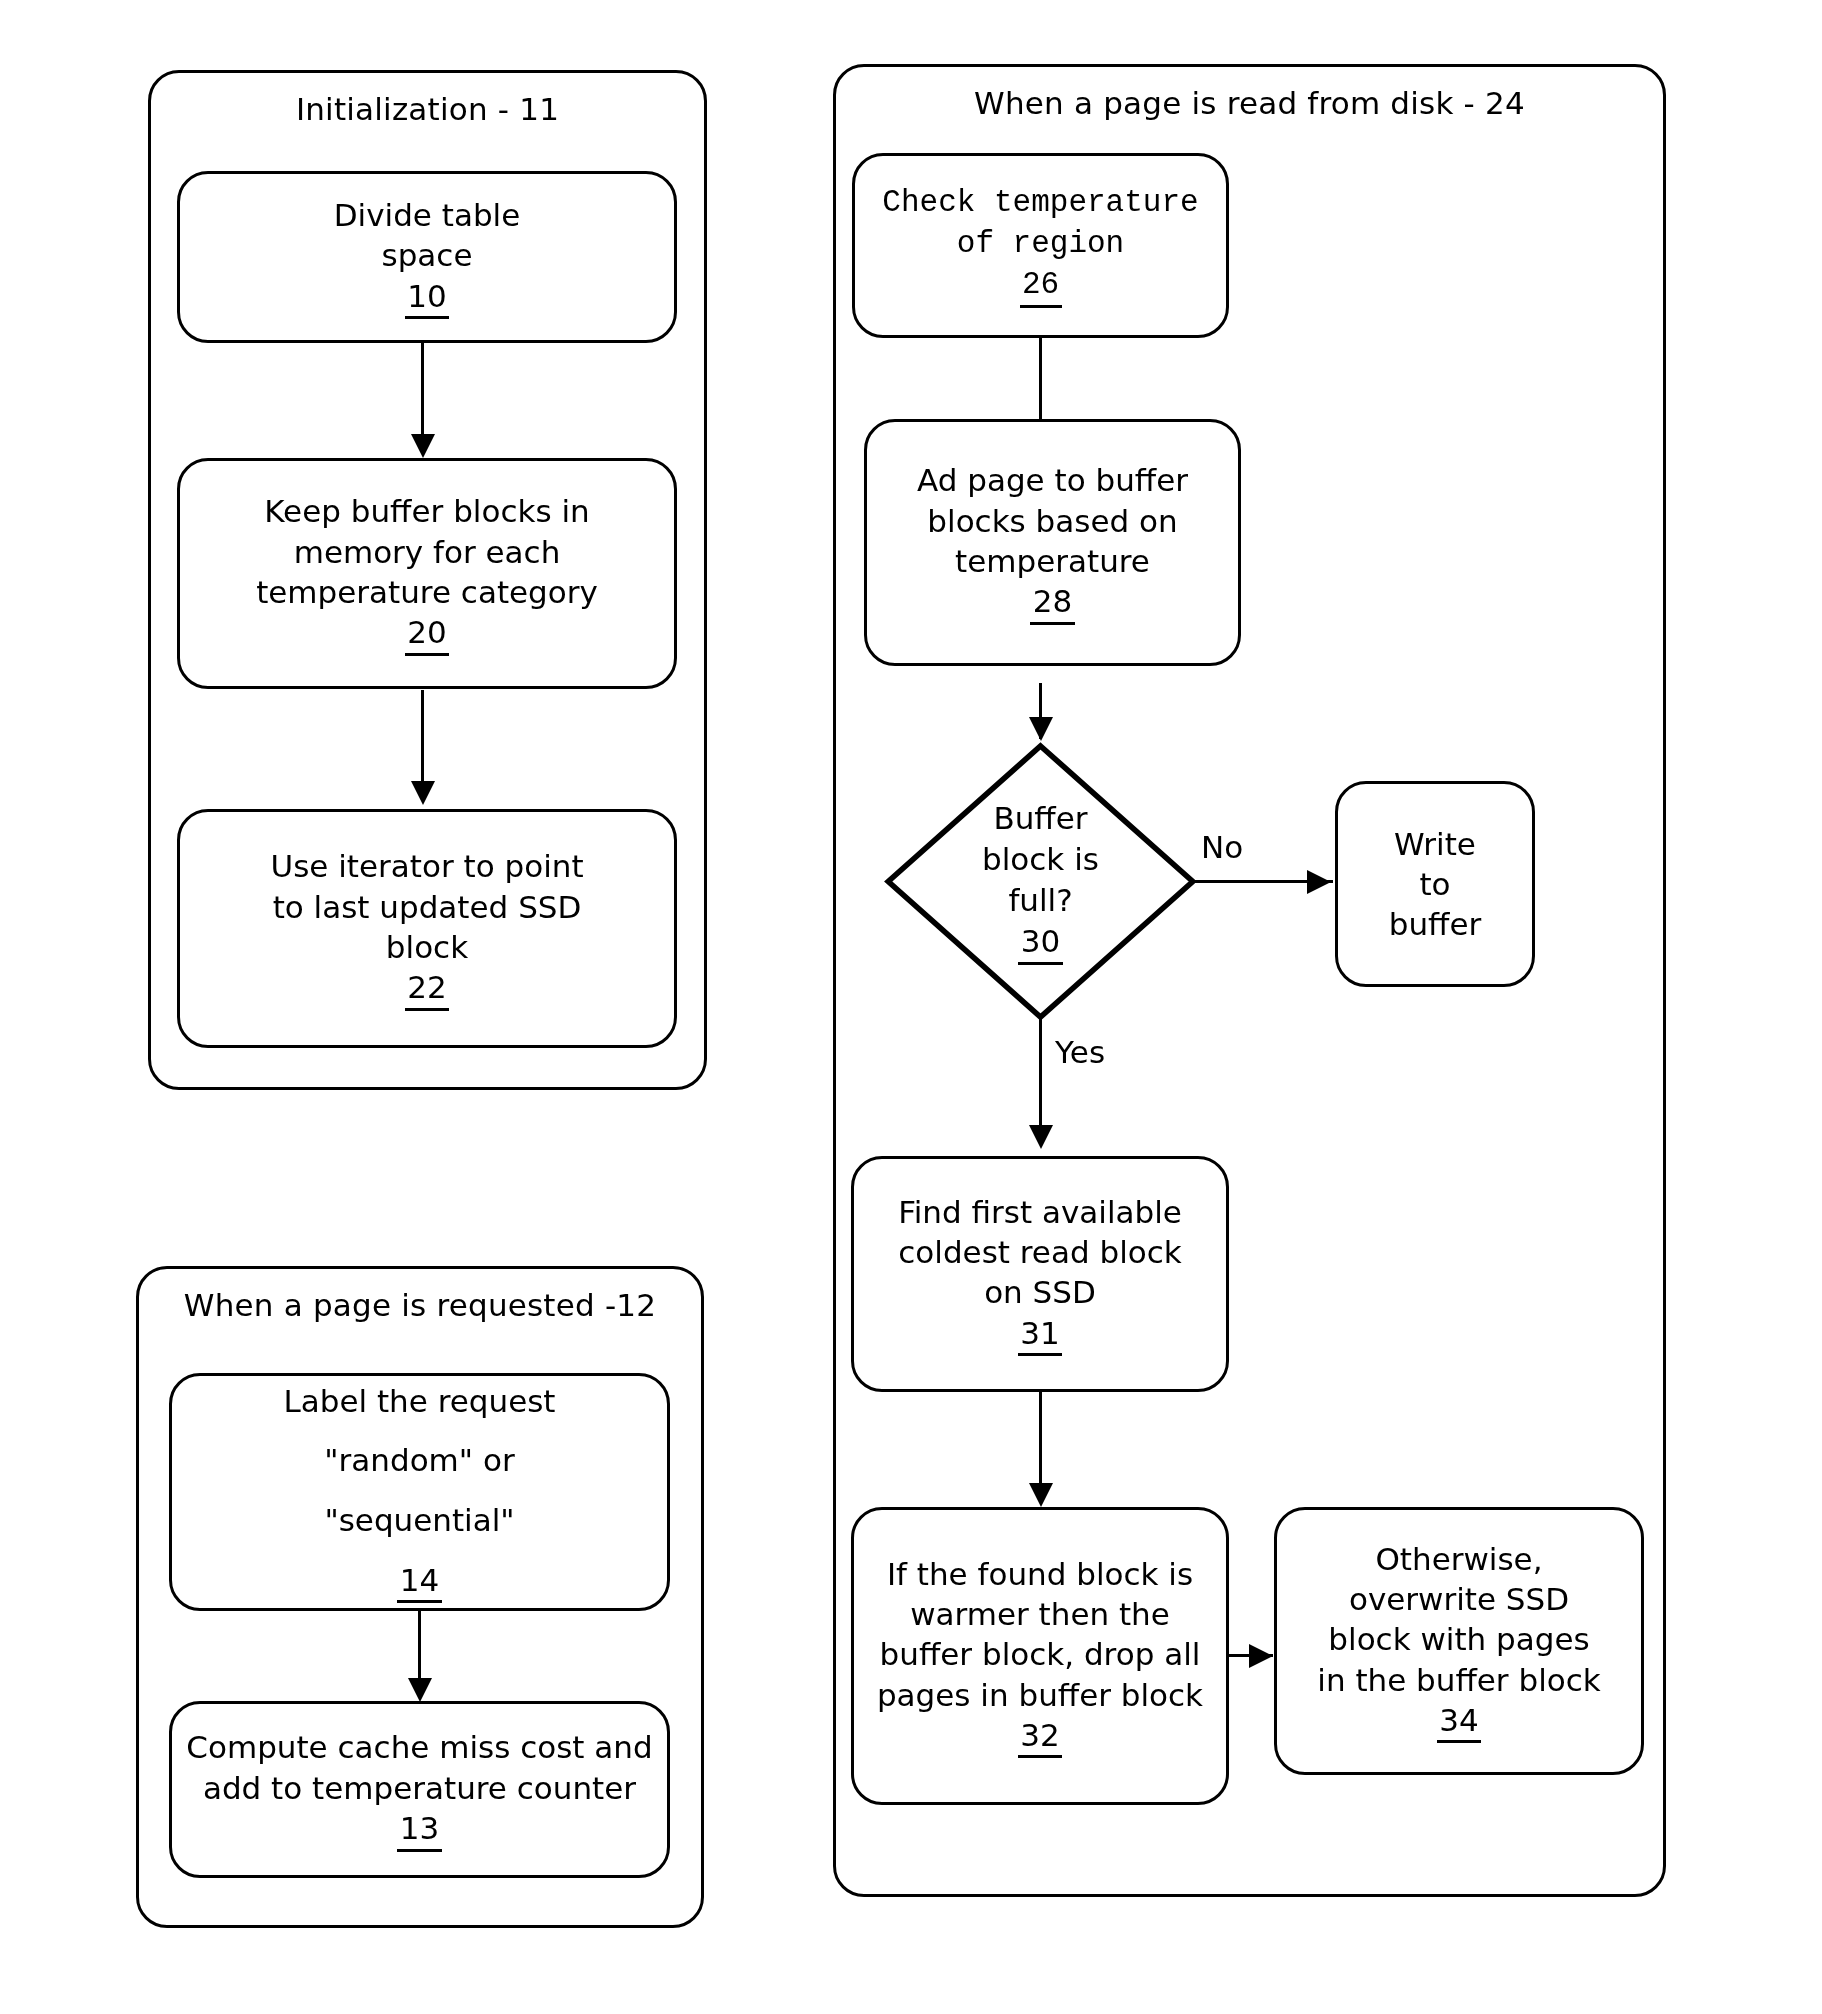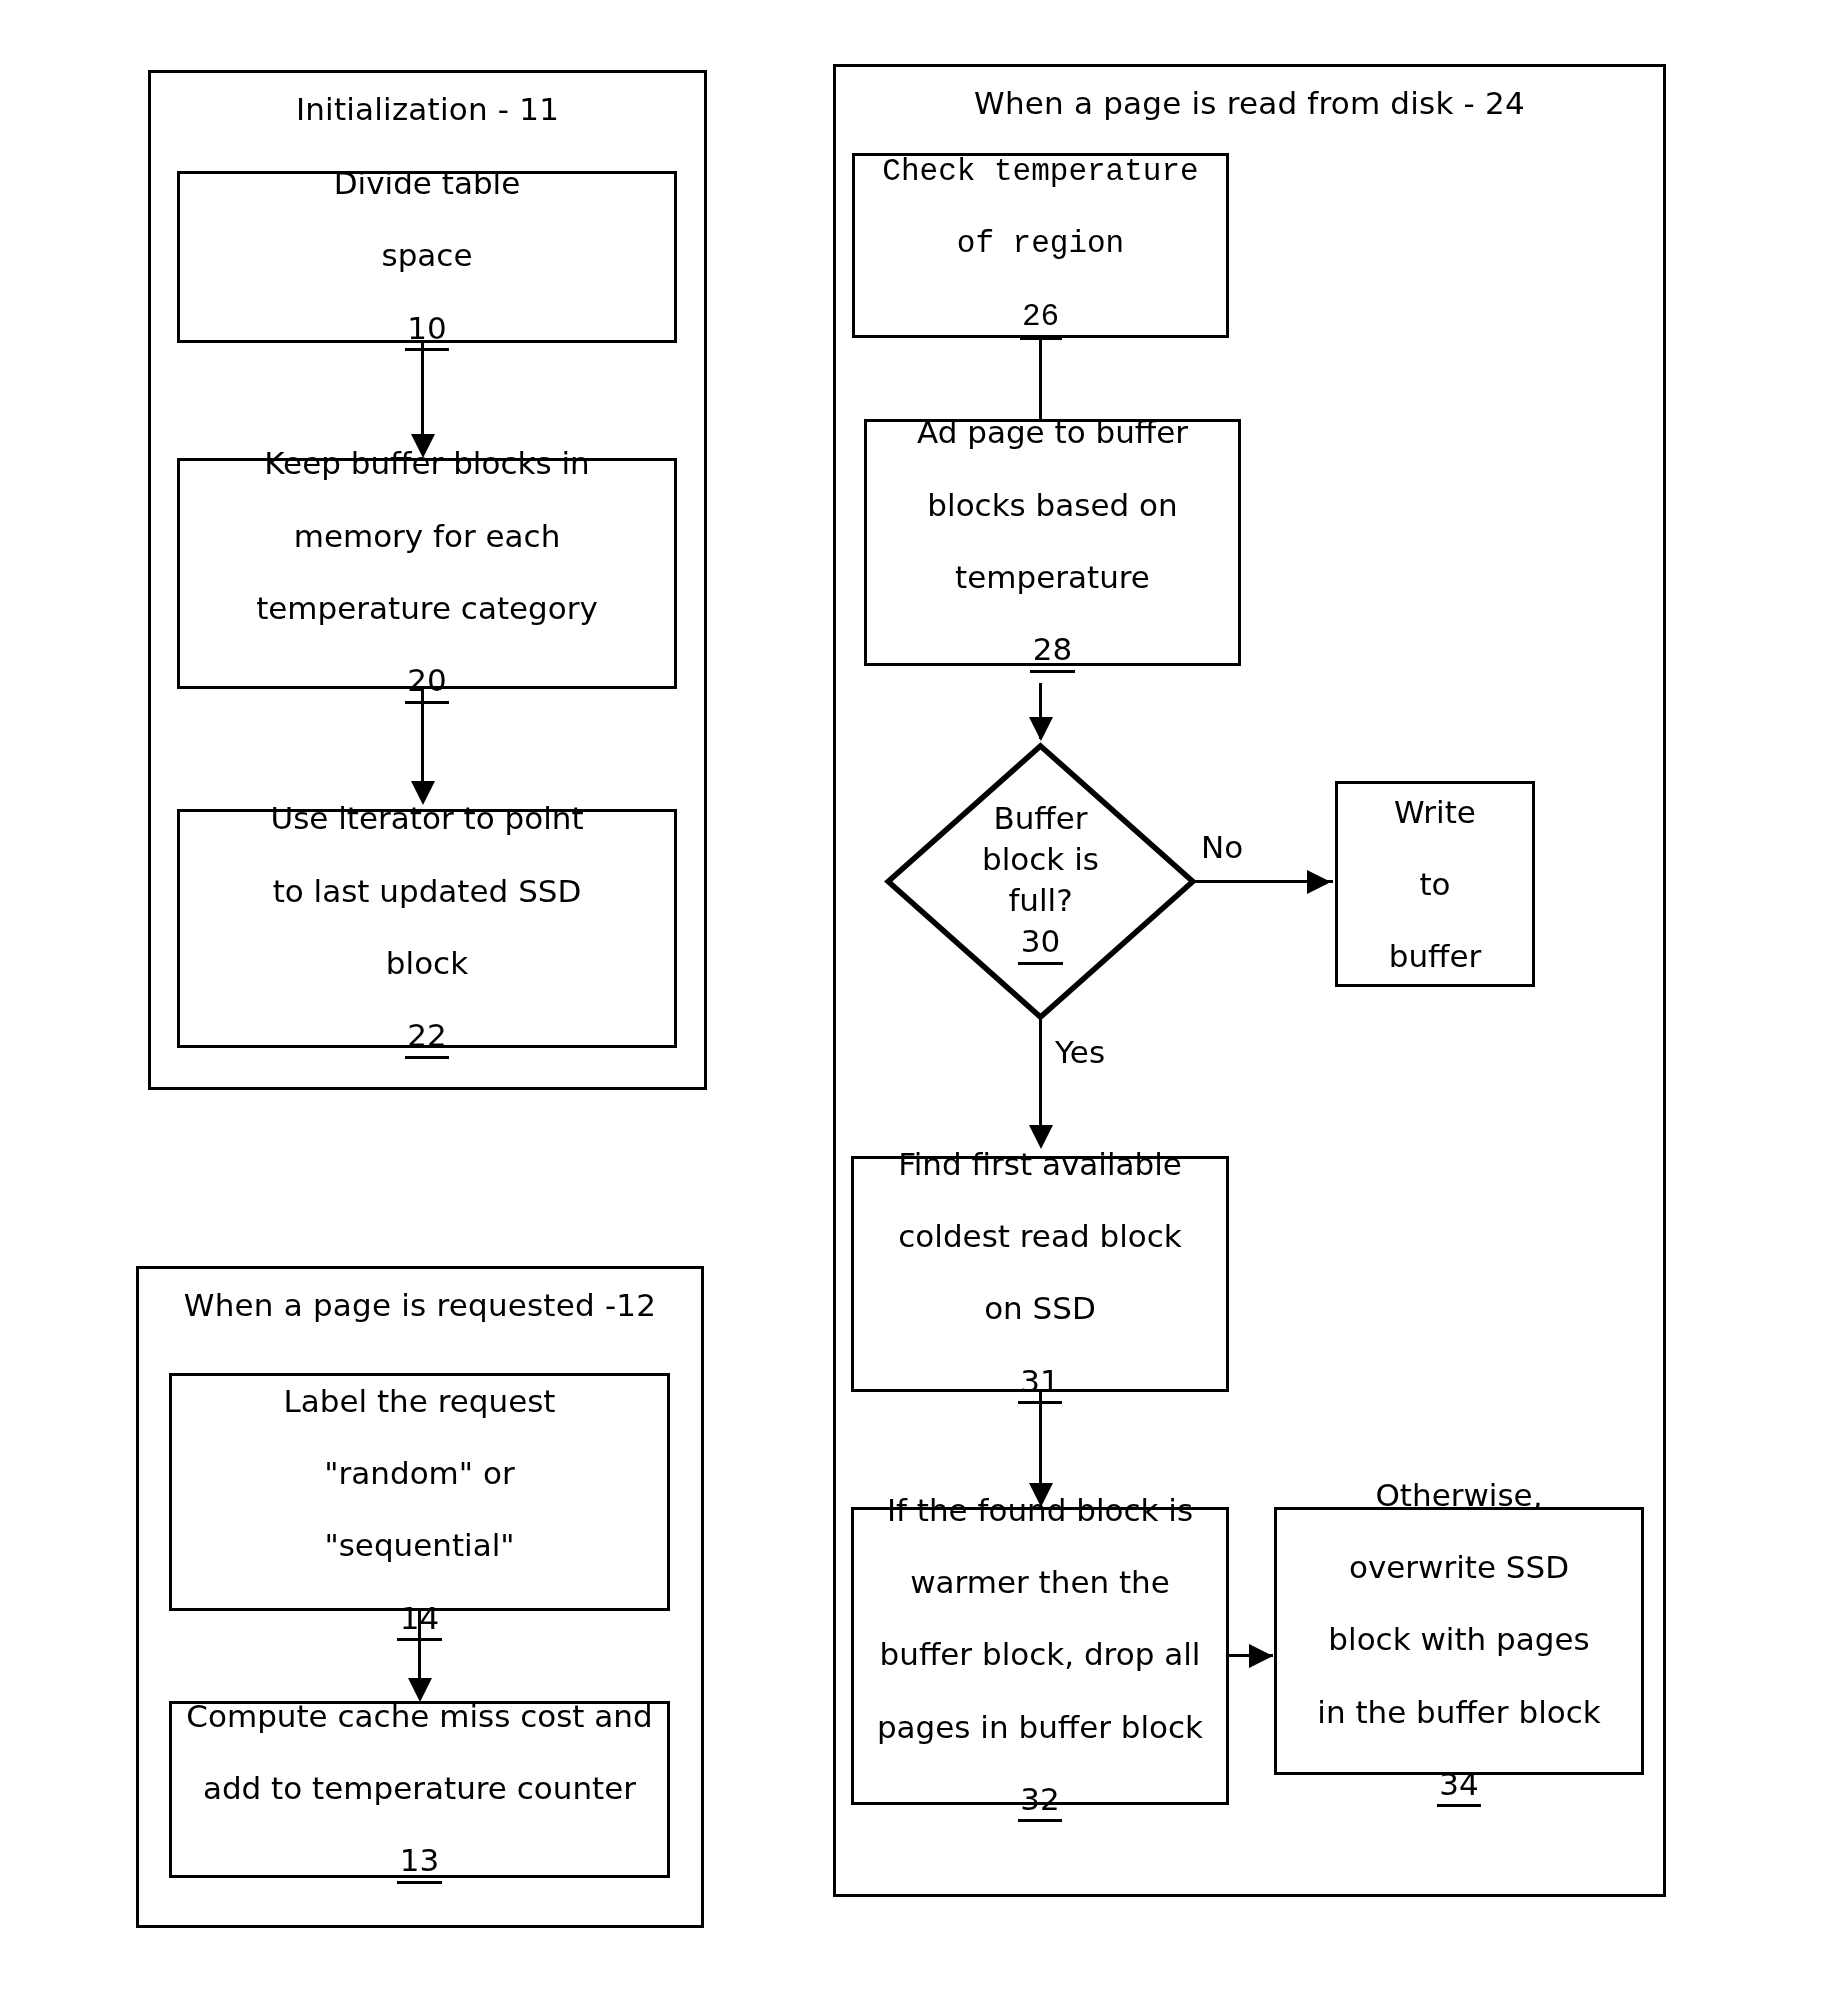--- a/index.html
+++ b/index.html
@@ -10,21 +10,21 @@
   body {
     width: 1823px;
     height: 2014px;
     position: relative;
     font-family: "DejaVu Sans", "Liberation Sans", sans-serif;
     color: #000000;
     overflow: hidden;
   }
 
   
-  .abs { position: absolute; box-sizing: border-box; }
+  .abs { position: absolute; box-sizing: border-box; border-radius: 31px; }
 
   
   .panel {
     border: 3.2px solid #000;
     background: #fff;
   }
   .panel-title {
     position: absolute;
     left: 0;
     right: 0;
@@ -40,21 +40,20 @@
     border: 3.2px solid #000;
     background: #fff;
     display: flex;
     flex-direction: column;
     align-items: center;
     justify-content: center;
     text-align: center;
     font-size: 31px;
     line-height: 1.30;
     padding: 4.8px 8px;
-    gap: 32px;
   }
   .box .line { display: block; white-space: nowrap; }
   .refnum {
     display: inline-block;
     border-bottom: 3.2px solid #000;
     line-height: 1.15;
     padding: 0 2.4px 1.6px 2.4px;
     margin-top: 3.2px;
   }
 

